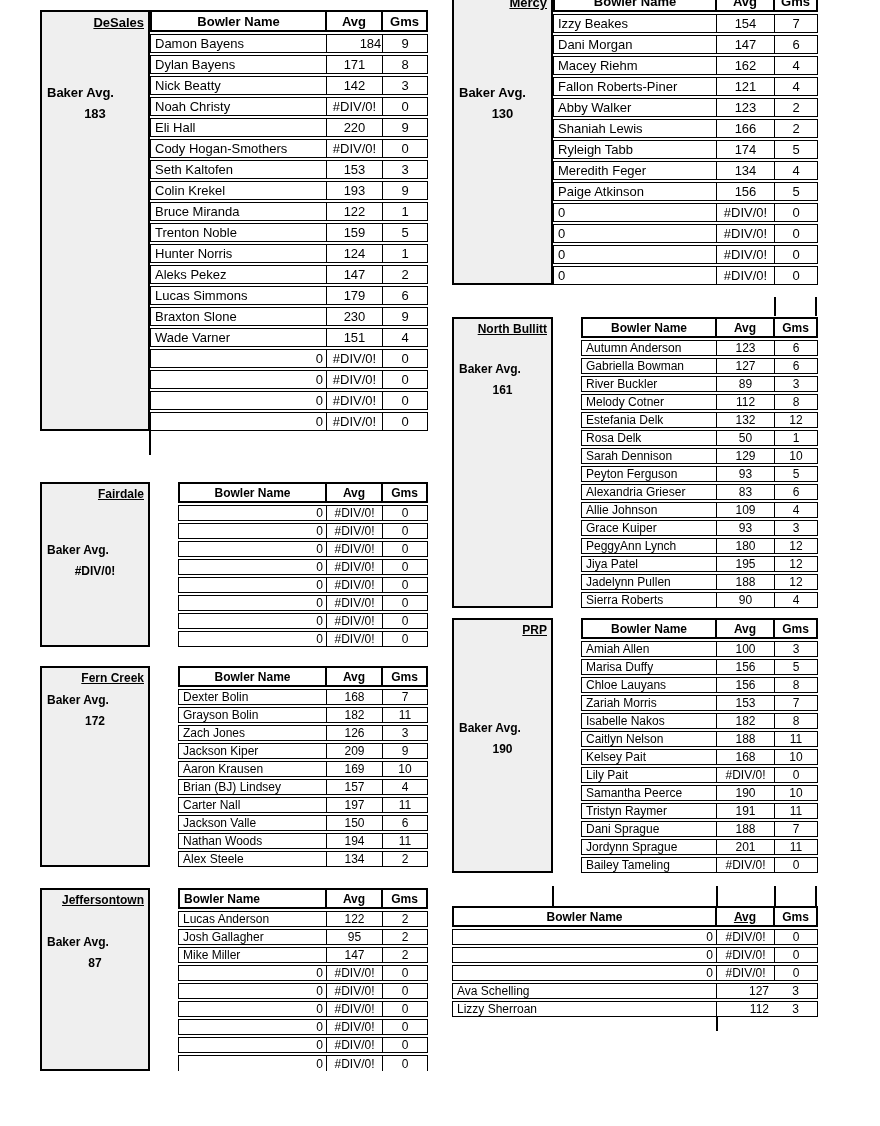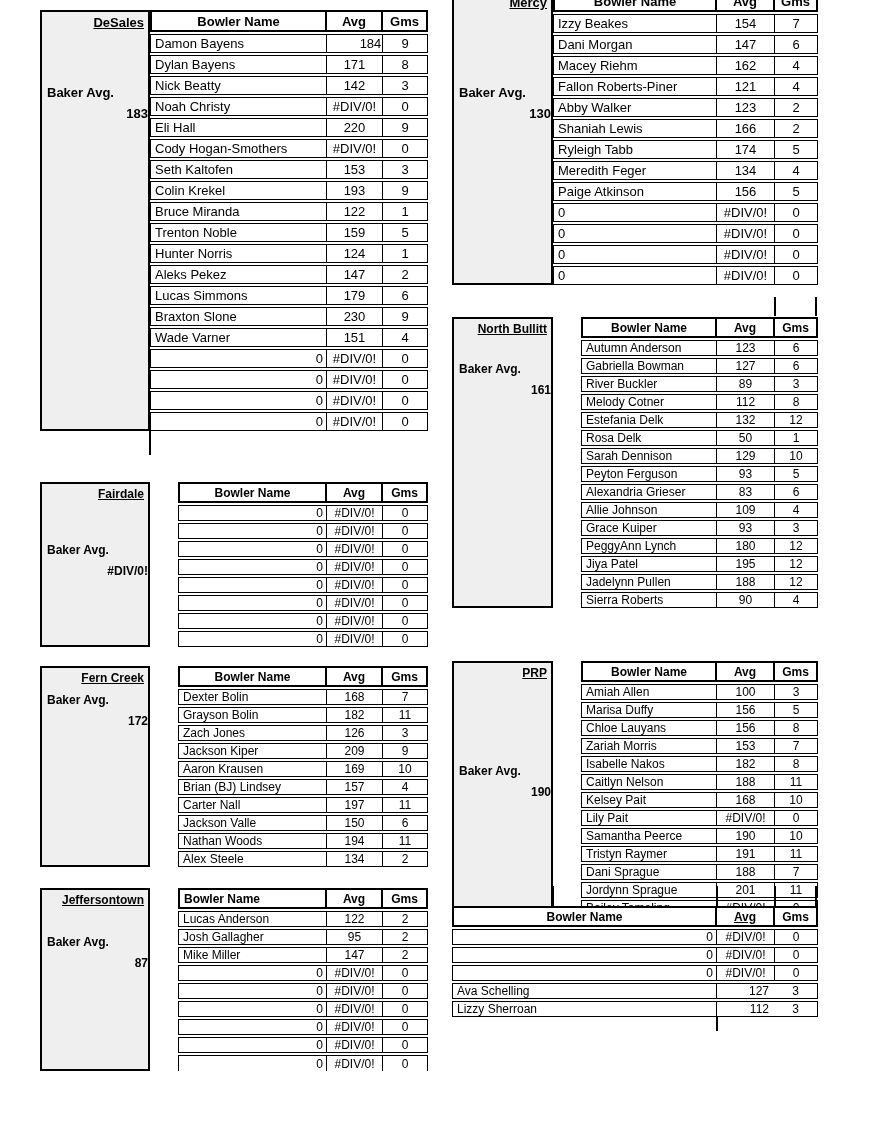--- a/index.html
+++ b/index.html
@@ -11,21 +11,21 @@
   .label-col{
     background:#efefef;border:2.5px solid #000;box-sizing:border-box;
     position:relative;flex:none;
   }
   .team-name{
     position:absolute;top:3px;right:4px;font-weight:bold;
     text-decoration:underline;white-space:nowrap;
   }
   .baker{position:absolute;left:0;right:0;}
   .baker-label{font-weight:bold;padding-left:5px;line-height:21px;}
-  .baker-value{font-weight:bold;text-align:right;line-height:21px;}
+  .baker-value{font-weight:bold;text-align:center;line-height:21px;}
   .rows-col{flex:1;display:flex;flex-direction:column;min-width:0;}
   .t-row{
     display:flex;box-sizing:border-box;border:1.5px solid #000;
     background:#fff;margin-bottom:2px;align-items:stretch;flex:none;
   }
   .t-row:last-child{margin-bottom:0;}
   .h-row{border-width:2px;font-weight:bold;}
   .cell{display:flex;align-items:center;box-sizing:border-box;overflow:hidden;}
   .c-name{flex:1;padding:0 4px;justify-content:flex-start;white-space:nowrap;}
   .h-row .c-name{justify-content:center;}
@@ -551,21 +551,21 @@
           <div class="cell c-avg" style="width: 58px;">188</div>
           <div class="cell c-gms" style="width: 43px;">12</div>
         </div>
         <div class="t-row">
           <div class="cell c-name">Sierra Roberts</div>
           <div class="cell c-avg" style="width: 58px;">90</div>
           <div class="cell c-gms" style="width: 43px;">4</div>
         </div>
       </div>
     </div>
-    <div class="bowl-table sz-sm zero-right" style="left: 452px; top: 661px; width: 366px;">
+    <div class="bowl-table sz-sm zero-right" style="left: 452px; top: 618px; width: 366px;">
       <div class="label-col" style="width: 101px;">
         <div class="team-name">PRP</div>
         <div class="baker" style="top: 98px;">
           <div class="baker-label">Baker Avg.</div>
           <div class="baker-value">190</div>
         </div>
       </div>
       <div class="rows-col">
         <div class="t-row h-row">
           <div class="cell c-name">

